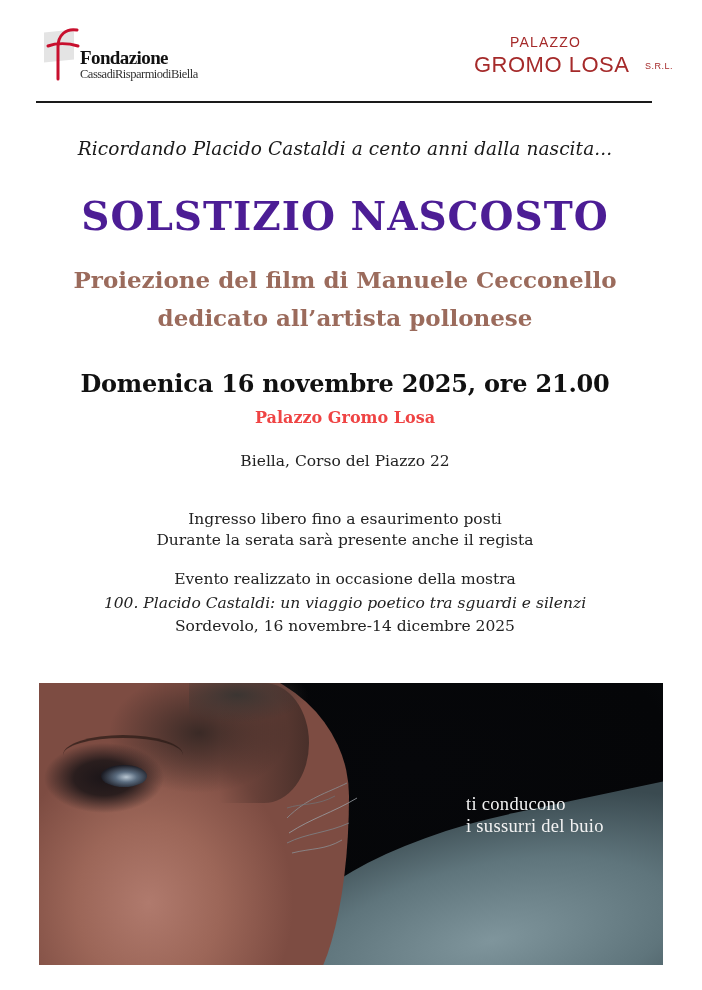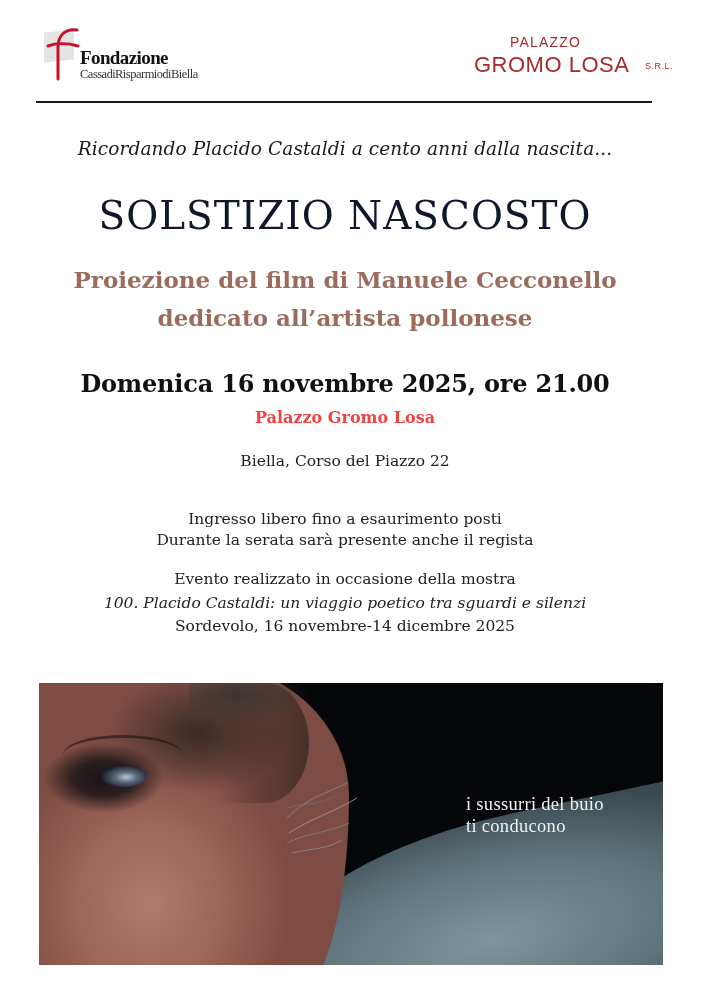--- a/index.html
+++ b/index.html
@@ -17,21 +17,21 @@
     .logo-gromo { position: absolute; left: 474px; top: 34px; width: 200px; height: 44px; color: #a52a2a; }
     .logo-gromo .top { position: absolute; left: 36px; top: 0px; font-family: "Liberation Sans", sans-serif; font-size: 14px; letter-spacing: 1.2px; font-weight: normal; }
     .logo-gromo .main { position: absolute; left: 0px; top: 18px; font-family: "Liberation Sans", sans-serif; font-size: 22px; letter-spacing: 0.5px; font-weight: normal; }
     .logo-gromo .srl { position: absolute; left: 171px; top: 27px; font-family: "Liberation Sans", sans-serif; font-size: 9px; letter-spacing: 0.5px; }
 
     .divider { position: absolute; left: 36px; top: 101px; width: 616px; height: 2px; background: #1a1a1a; }
 
     .center { position: absolute; left: 0; width: 690px; text-align: center; white-space: nowrap; }
 
     .tagline { top: 138px; font-style: italic; font-size: 18.5px; color: #1a1a1a; letter-spacing: 0.1px; }
-    .title { top: 193px; font-size: 39px; font-weight: normal; color: #0f172a; letter-spacing: 1px; }
+    .title { top: 193px; font-size: 39px; font-weight: bold; color: #4c1d95; letter-spacing: 1px; }
     .subtitle { font-size: 23px; color: #9b6b5c; font-weight: bold; letter-spacing: 0px; }
     .subtitle.l1 { top: 266px; }
     .subtitle.l2 { top: 304px; }
 
     .date { top: 369px; font-size: 24px; font-weight: bold; color: #111; letter-spacing: -0.2px; }
     .venue { top: 408px; font-size: 16px; font-weight: bold; color: #ef4444; }
     .address { top: 452px; font-size: 15.5px; color: #222; }
 
     .info { font-size: 15.5px; color: #222; }
     .info.l1 { top: 510px; }
@@ -108,16 +108,16 @@
   <div class="brow"></div>
   <div class="eye"></div>
   <svg class="whiskers" viewBox="0 0 80 90">
     <path d="M0 40 C 20 20, 40 15, 60 5" stroke="#8a8f94" stroke-width="0.8" fill="none"></path>
     <path d="M2 55 C 25 40, 45 35, 70 20" stroke="#9aa0a5" stroke-width="0.8" fill="none"></path>
     <path d="M0 65 C 20 55, 40 55, 62 45" stroke="#7e8489" stroke-width="0.8" fill="none"></path>
     <path d="M5 75 C 25 70, 38 72, 55 62" stroke="#8a8f94" stroke-width="0.8" fill="none"></path>
     <path d="M0 30 C 15 25, 30 28, 48 18" stroke="#6f757a" stroke-width="0.7" fill="none"></path>
   </svg>
   <div class="caption">
+    <div>ti conducono</div>
     <div>i sussurri del buio</div>
-    <div>ti conducono</div>
   </div>
 </div>
 
 </body></html>

